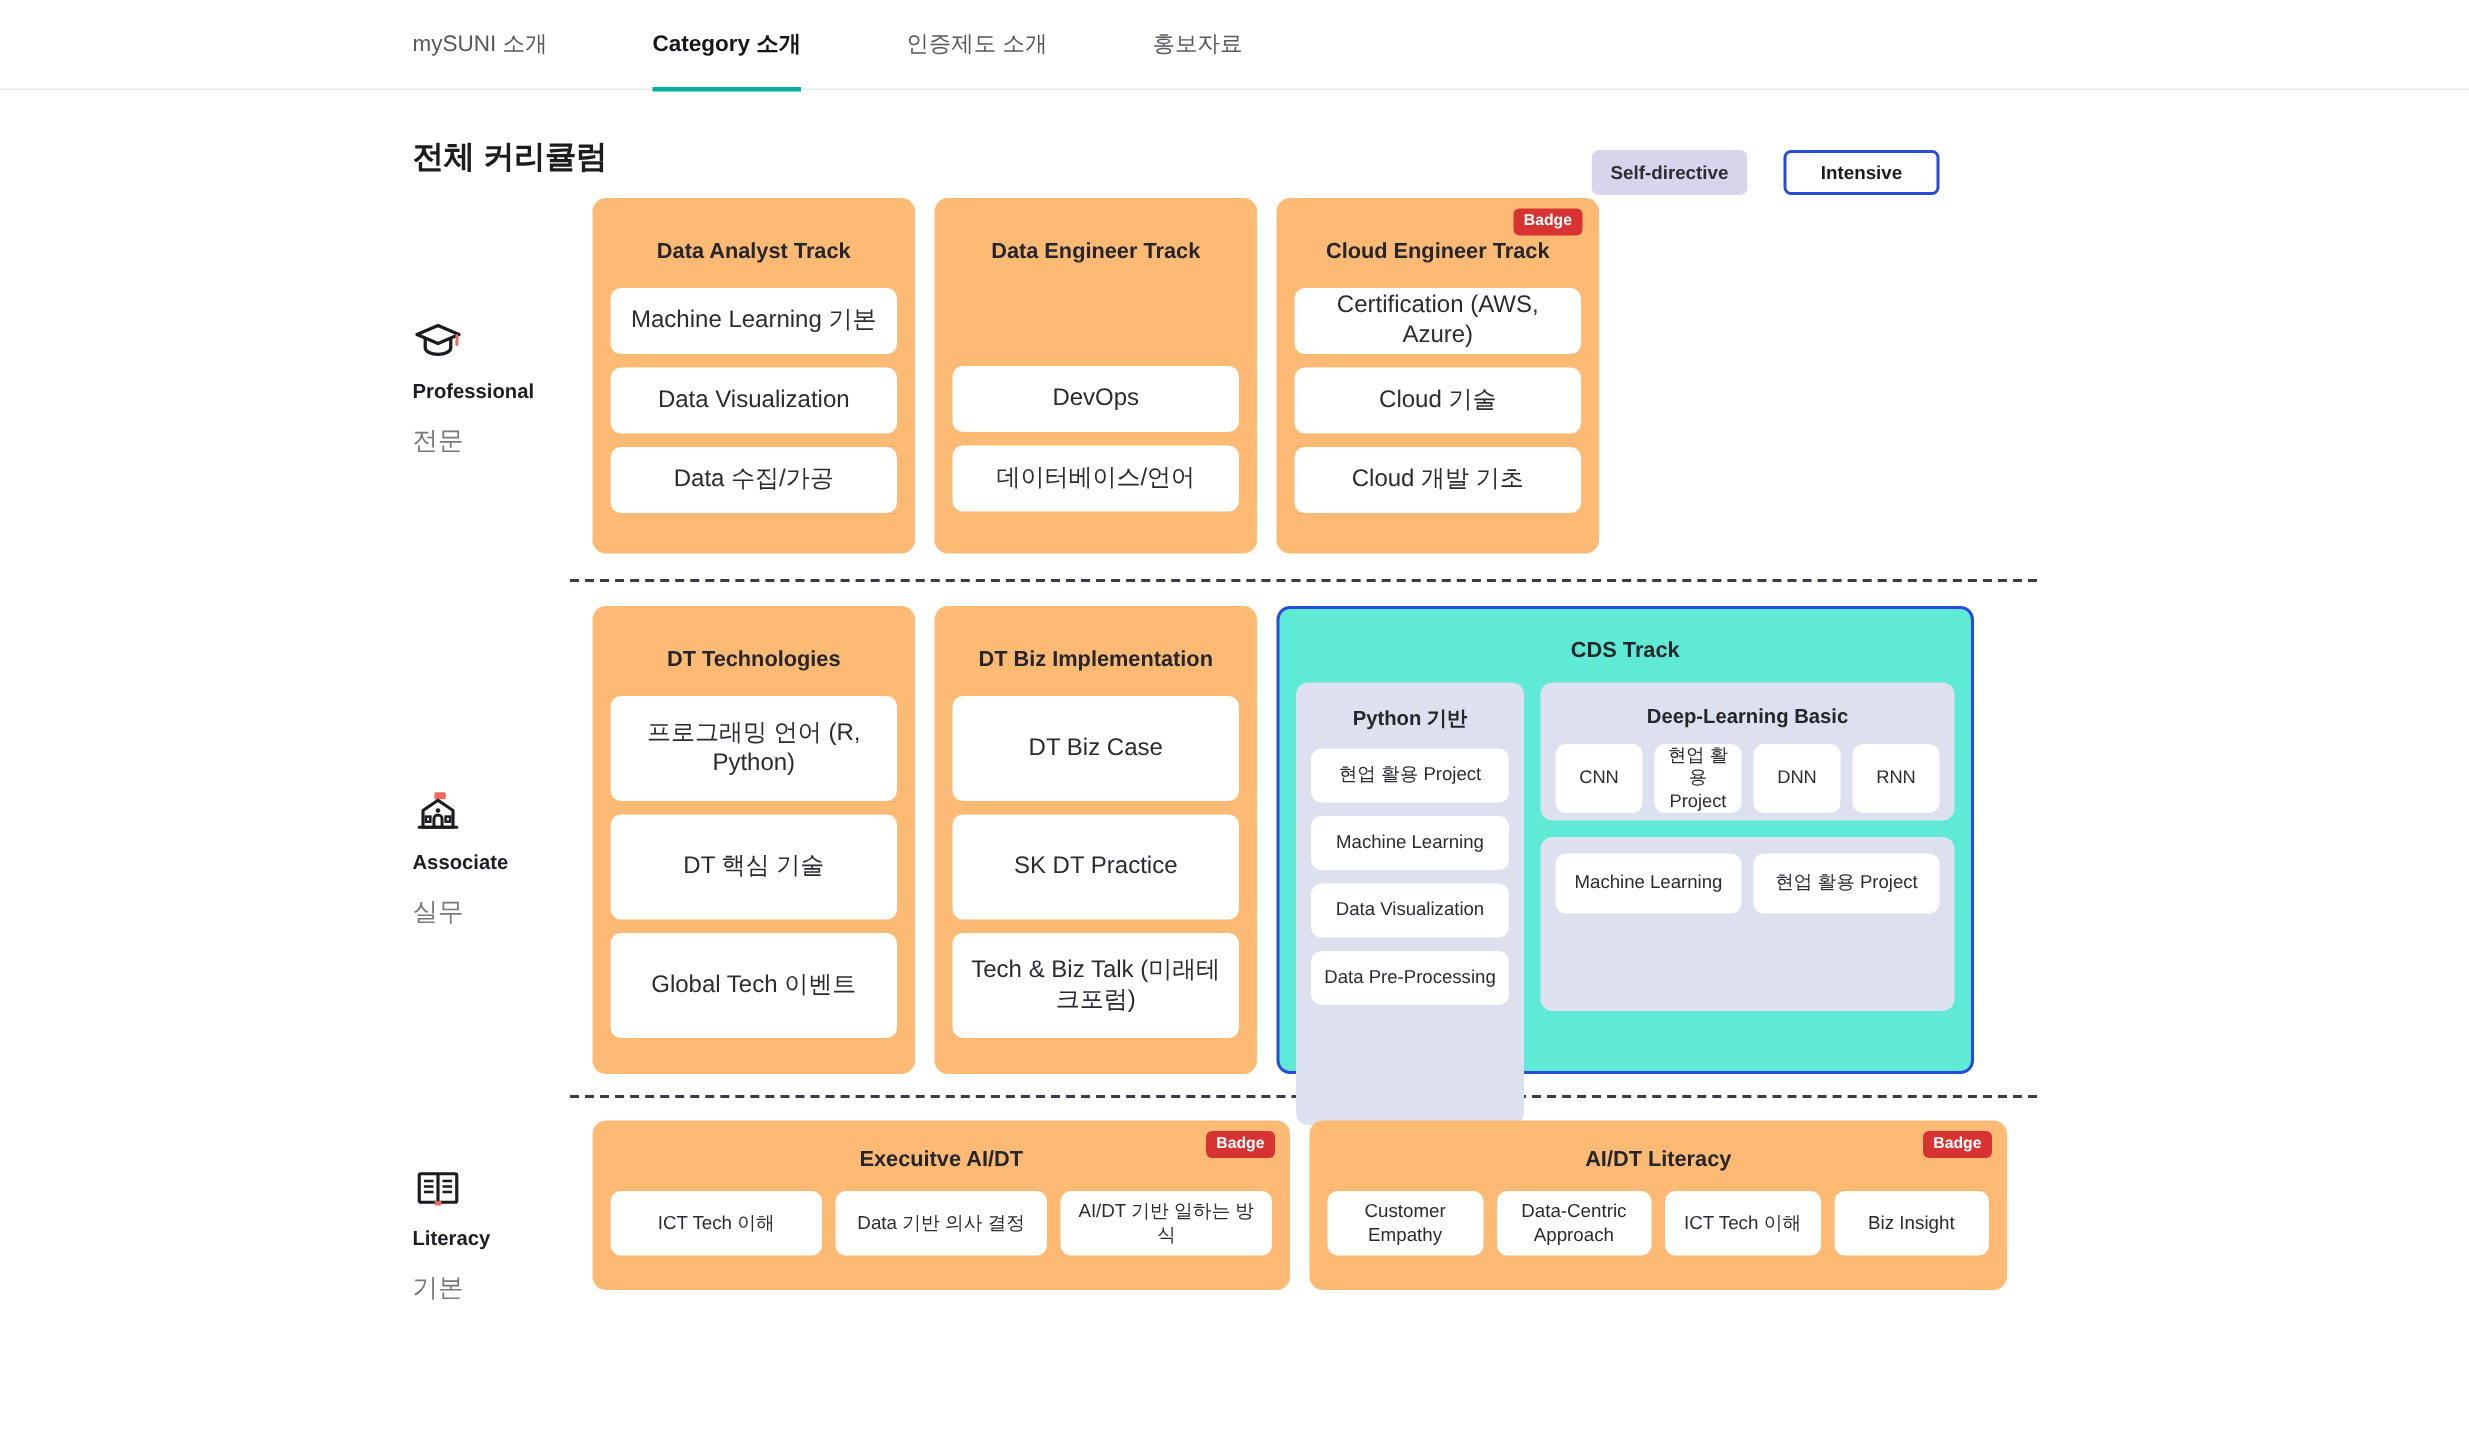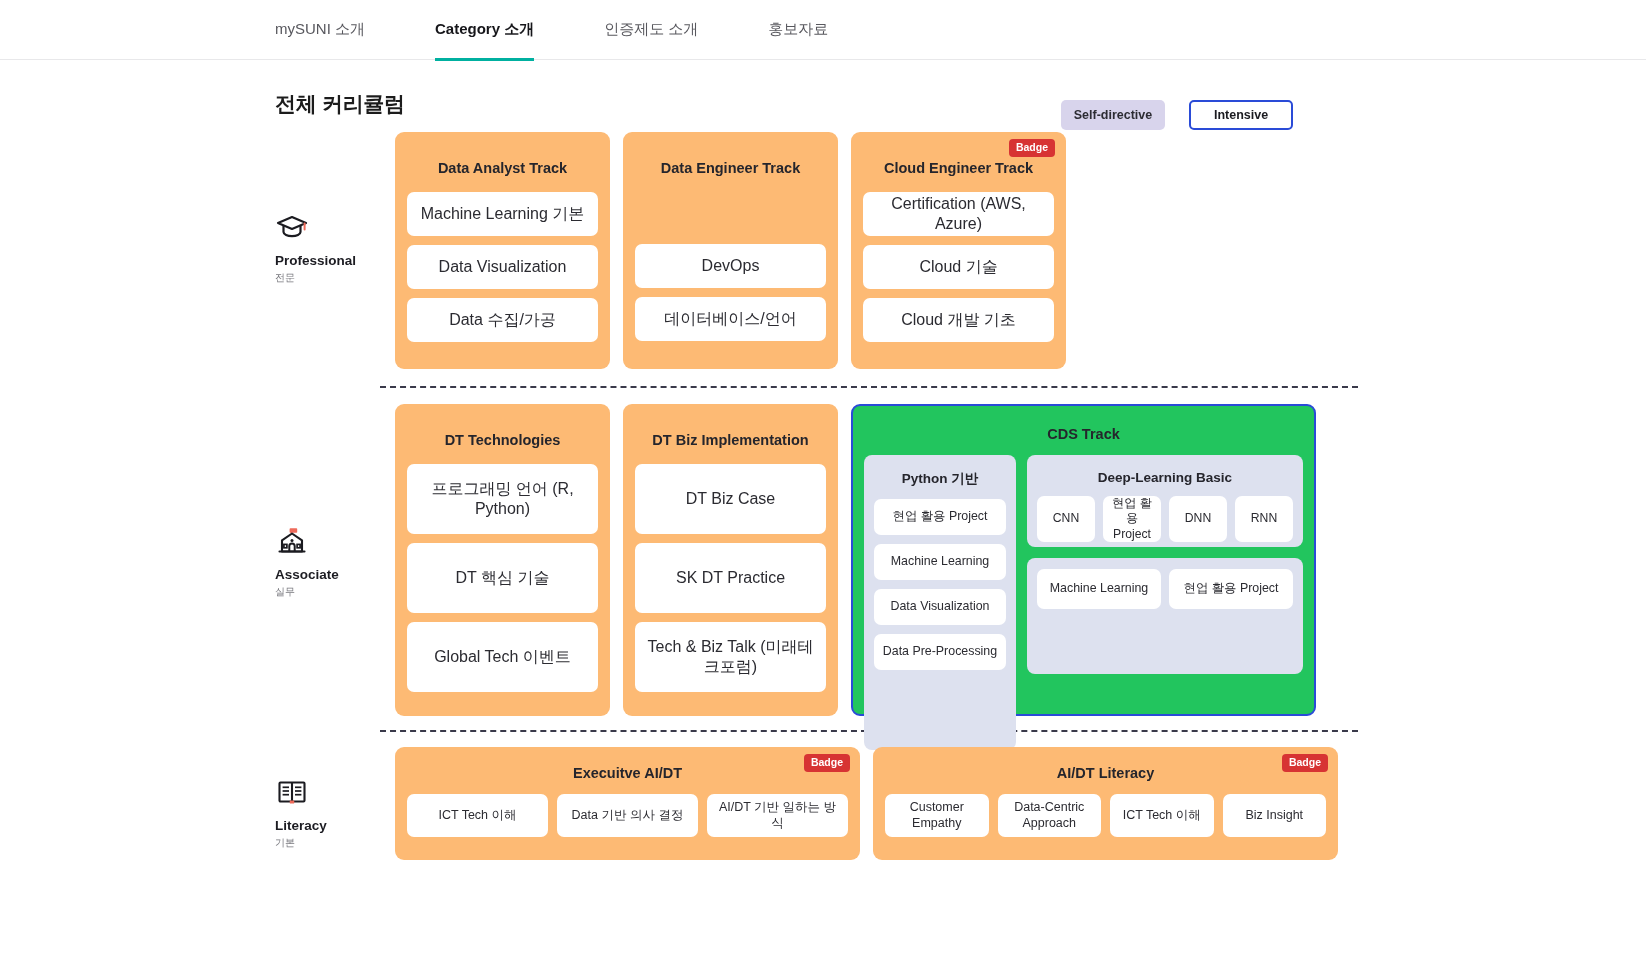--- a/index.html
+++ b/index.html
@@ -78,21 +78,21 @@
   .level {
     width: 120px;
     flex: 0 0 120px;
     padding-top: 0;
     display: flex;
     flex-direction: column;
     align-items: flex-start;
   }
   .level-icon { width: 34px; height: 34px; margin-bottom: 9px; }
   .level-name { font-size: 13.5px; font-weight: bold; color: #1c1c22; }
-  .level-sub { font-size: 10px; color: #79797f; margin-top: 3px; text-align: right; }
+  .level-sub { font-size: 17px; color: #79797f; margin-top: 14px; text-align: right; }
 
   .cards { display: flex; gap: 13px; }
 
   .track {
     background: #fdba74;
     border-radius: 9px;
     padding: 14px 12px 14px 12px;
   }
   .track-head {
     position: relative;
@@ -132,21 +132,21 @@
   .pro-track .chip { height: 44px; }
   .pro-center { justify-content: center; height: 100%; padding-bottom: 8px; }
 
   
   .assoc-track { width: 215px; height: 312px; }
   .assoc-track .chip { height: 70px; }
 
   
   .cds {
     width: 465px; height: 312px;
-    background: #22c55e;
+    background: #5eead4;
     border: 2px solid #2a4bd7;
     border-radius: 9px;
     padding: 0 11px 11px 11px;
   }
   .cds-head {
     text-align: center; font-size: 14.5px; font-weight: bold;
     color: #25252c; padding: 20px 0 13px 0;
   }
   .cds-body { display: flex; gap: 11px; }
   .sub-panel { background: #dde1ef; border-radius: 8px; padding: 11px 10px; }

